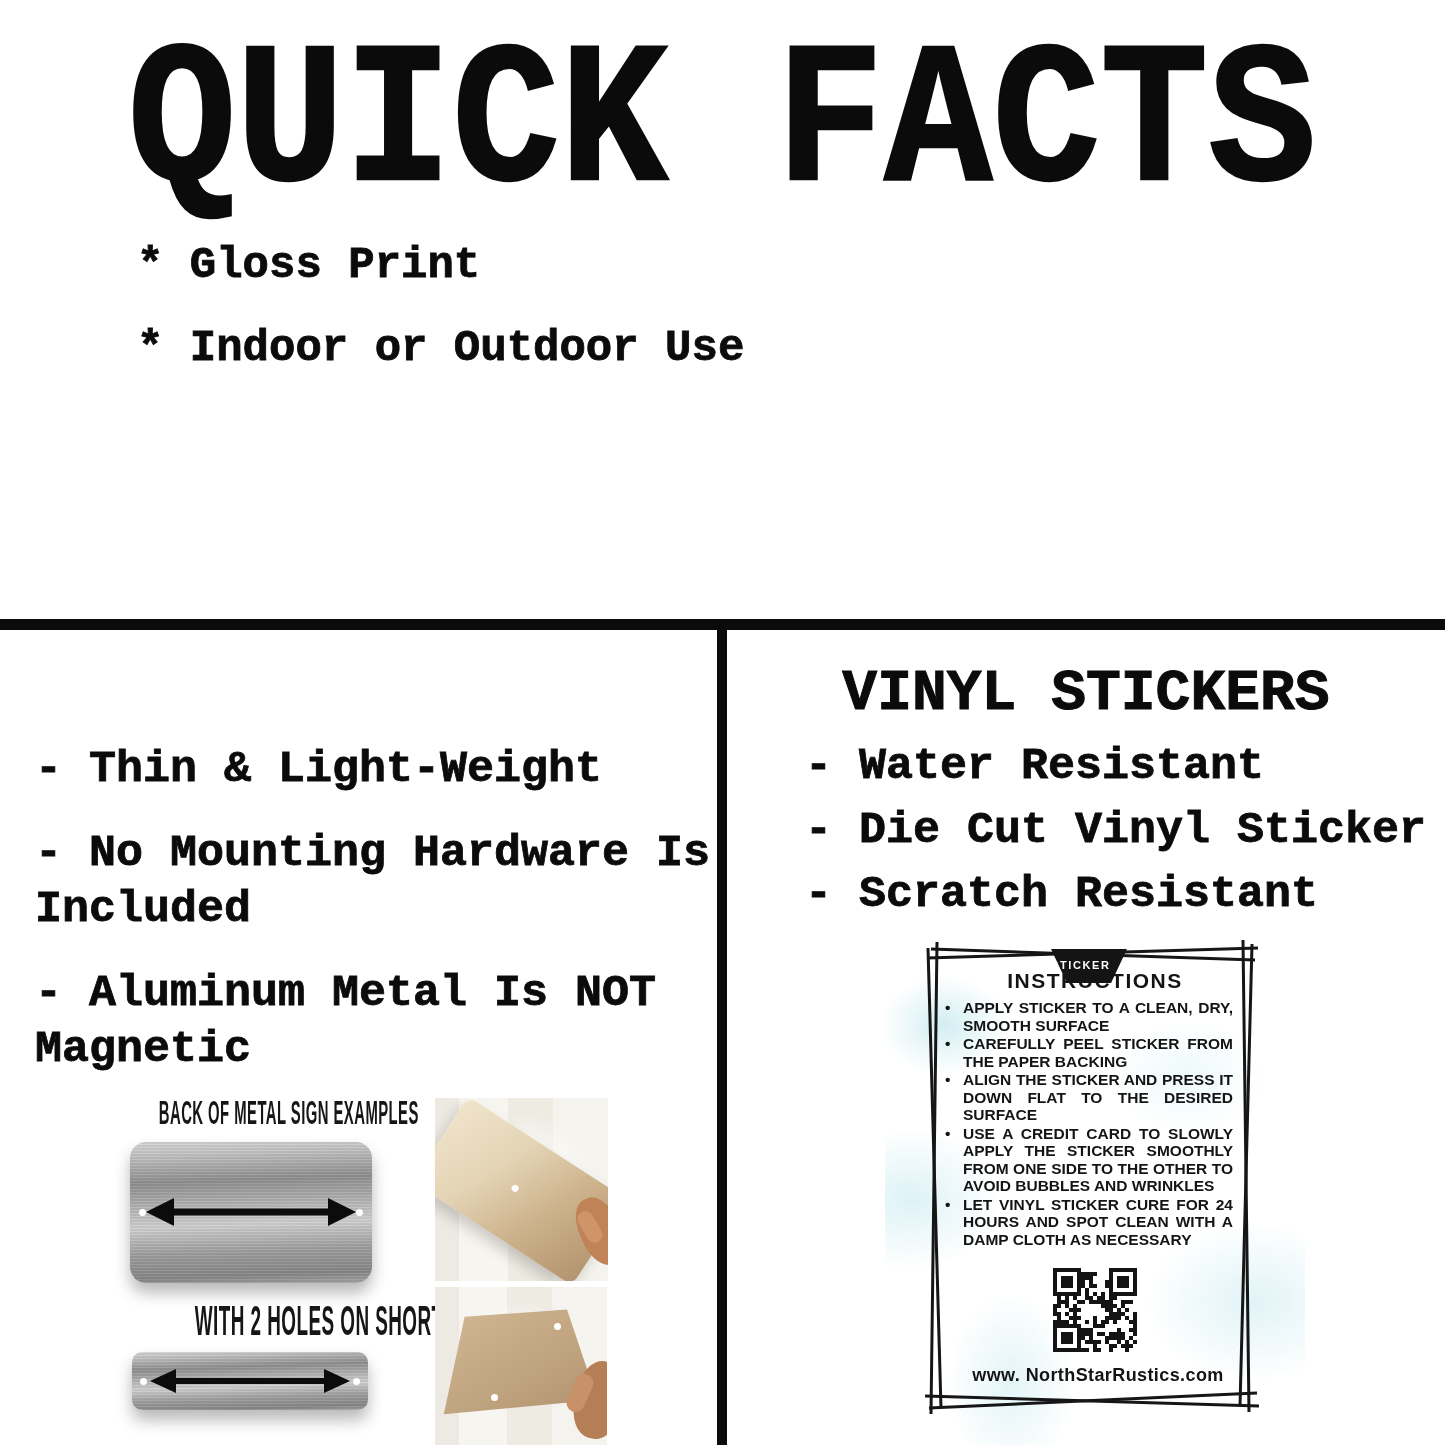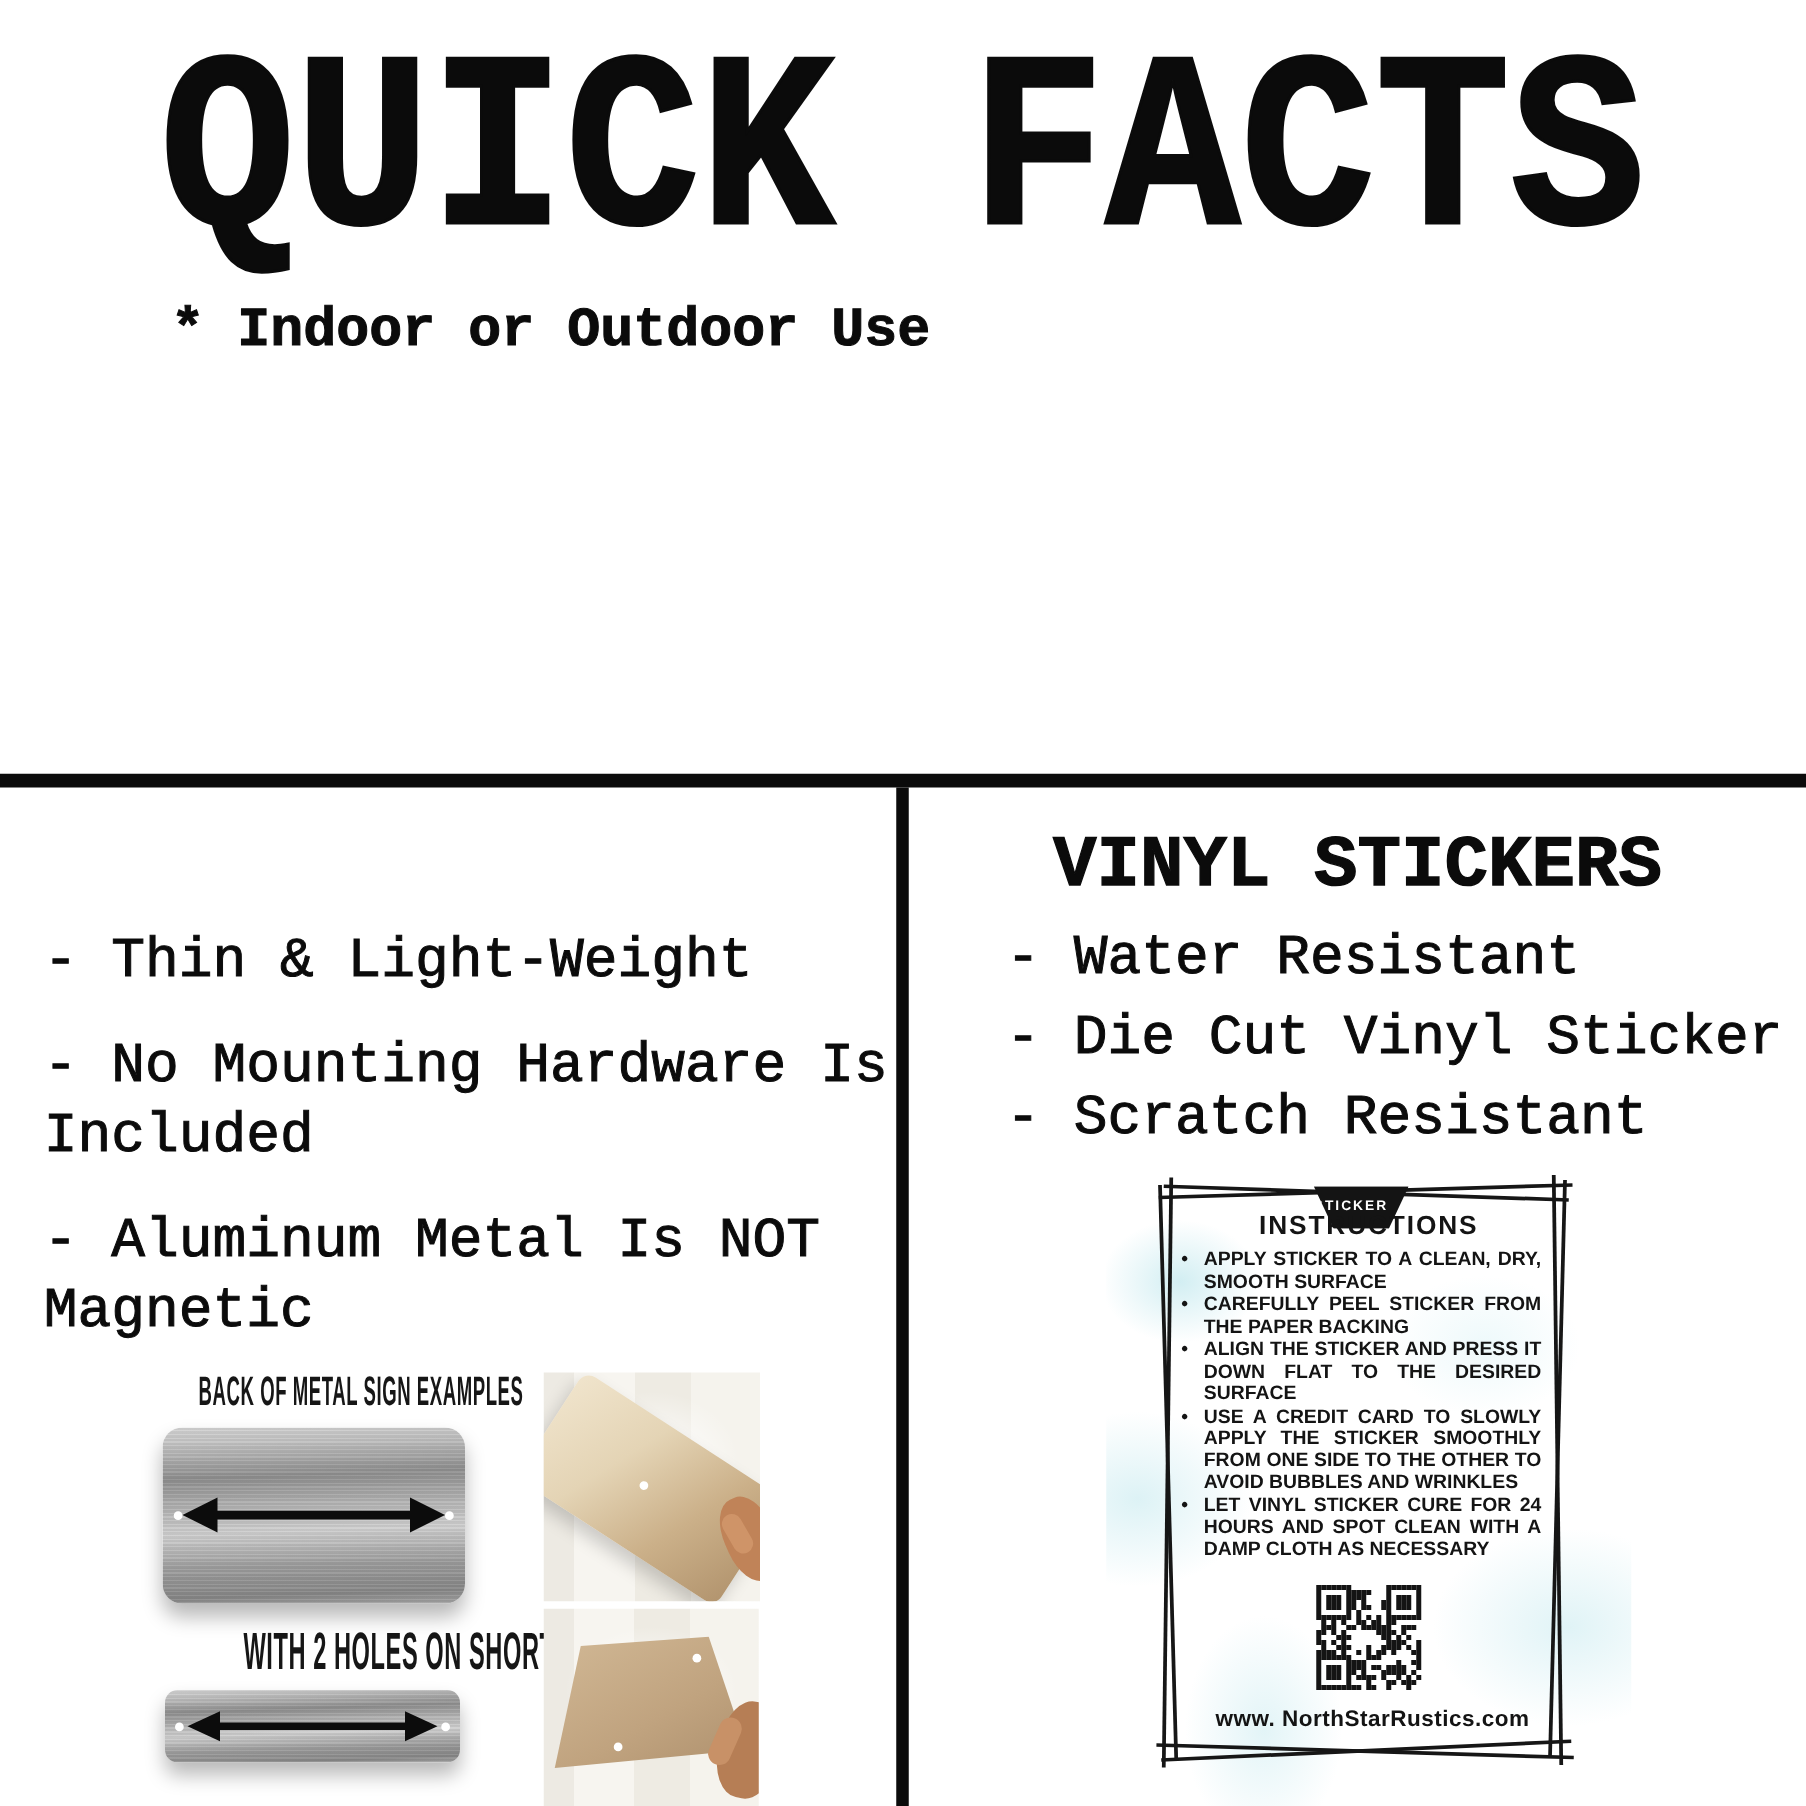--- a/index.html
+++ b/index.html
@@ -17,21 +17,21 @@
 
   
   .hr-divider{position:absolute;left:0;top:619px;width:1445px;height:11px;background:#0b0b0b;}
   .vr-divider{position:absolute;left:717px;top:630px;width:10px;height:815px;background:#0b0b0b;}
 
   
   .col-heading{position:absolute;top:664px;font-size:58px;line-height:60px;font-weight:700;
                text-align:center;-webkit-text-stroke:1px #0b0b0b;white-space:nowrap;}
   #metal-heading{left:0;width:717px;}
   #vinyl-heading{left:727px;width:718px;}
-  .col-bullets{position:absolute;font-weight:400;font-size:45px;line-height:56px;
+  .col-bullets{position:absolute;font-weight:700;font-size:45px;line-height:56px;
                -webkit-text-stroke:0.8px #0b0b0b;}
   #metal-bullets{left:35px;top:742px;width:700px;}
   #vinyl-bullets{left:805px;top:739px;width:640px;}
   .col-bullets .b{margin:0 0 28px 0;}
   #vinyl-bullets .b{margin:0 0 8px 0;}
 
   
   .caption{position:absolute;width:500px;text-align:center;
            font-family:"Liberation Sans","DejaVu Sans",sans-serif;font-weight:700;color:#161616;}
   .caption .squeeze{display:inline-block;transform:scaleX(0.45);transform-origin:50% 50%;
@@ -103,20 +103,21 @@
 </head>
 <body>
 
 <div id="page">
 
   <div class="title">
     <span class="squeeze">QUICK FACTS</span>
   </div>
 
   <div class="facts">
+    <p class="fact">* Gloss Print</p>
     <p class="fact">* Indoor or Outdoor Use</p>
   </div>
 
   <div class="hr-divider"></div>
   <div class="vr-divider"></div>
 
 
   <div id="metal-bullets" class="col-bullets">
     <div class="b">- Thin &amp; Light-Weight</div>
     <div class="b">- No Mounting Hardware Is Included</div>

